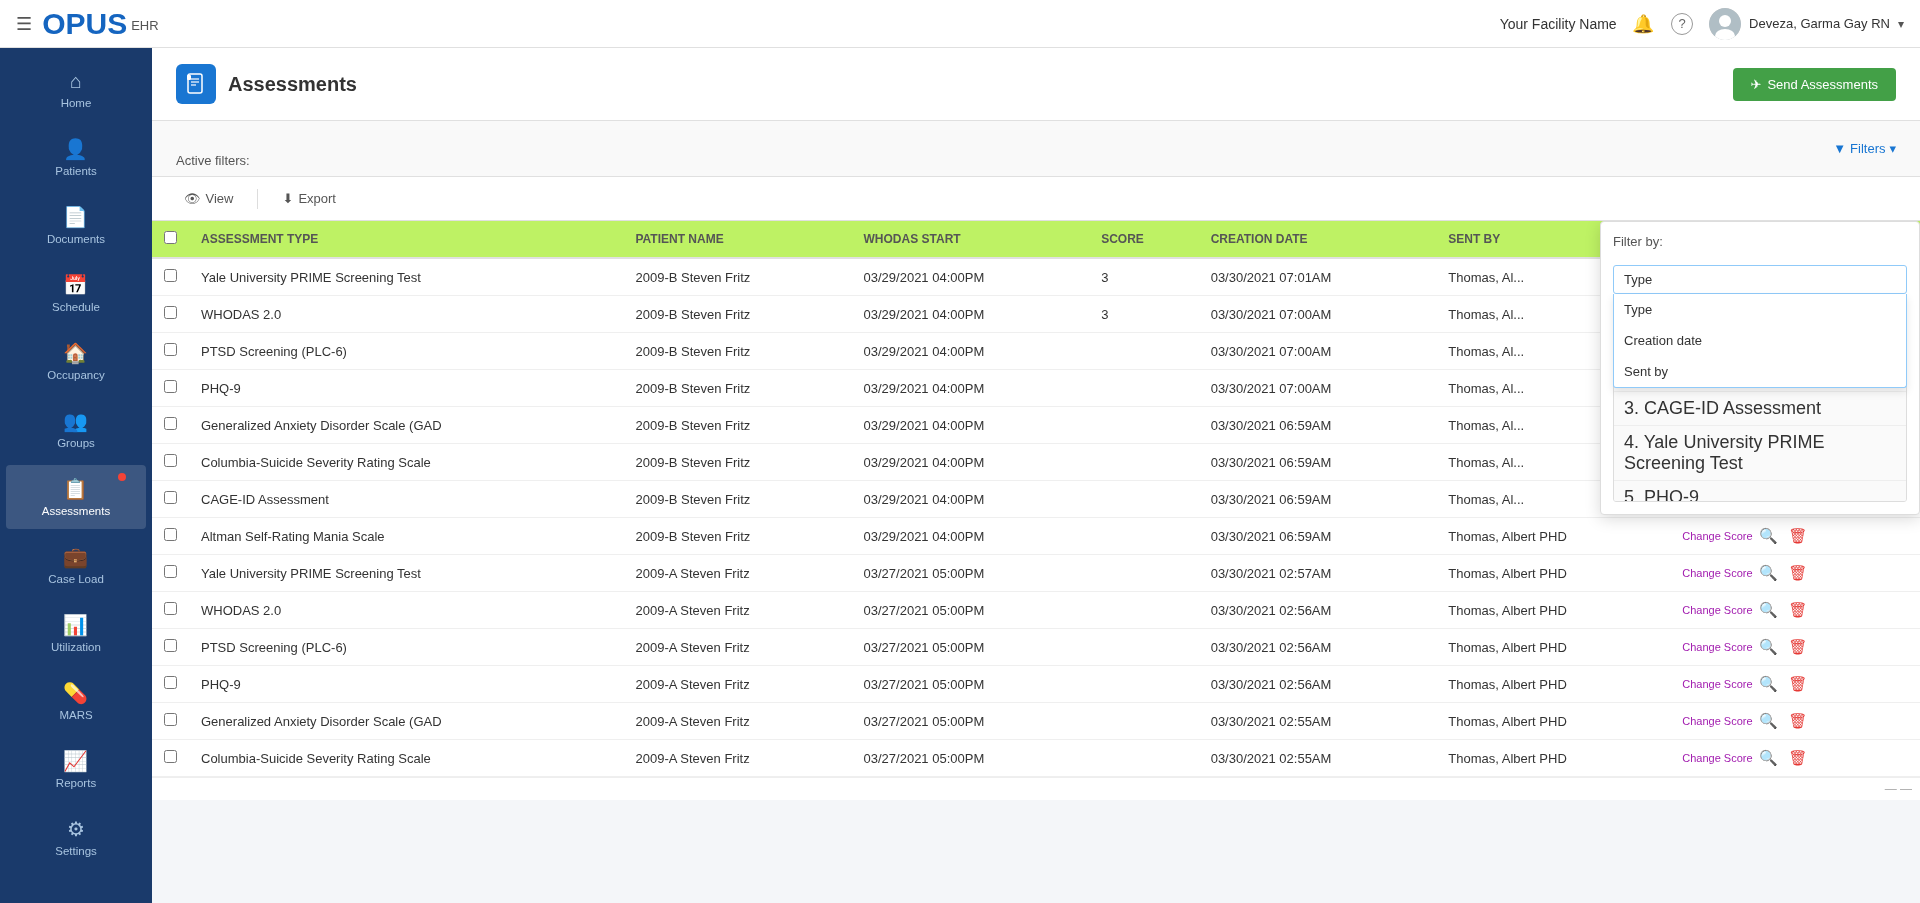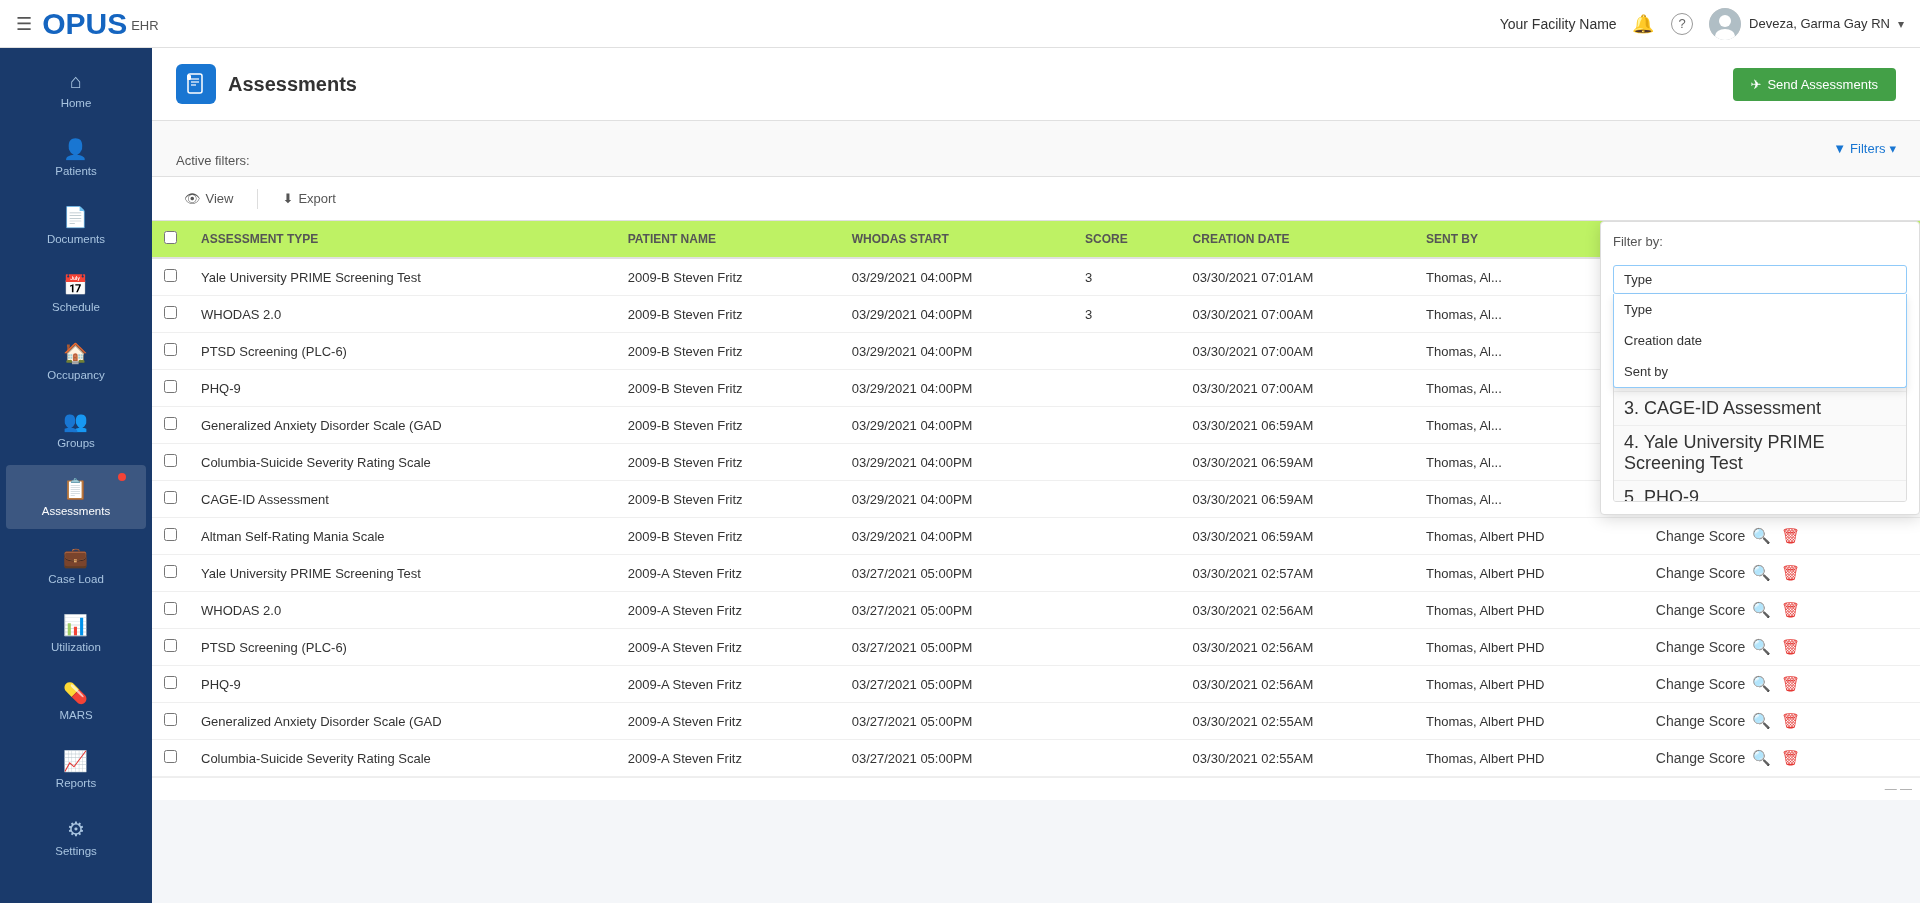--- a/index.html
+++ b/index.html
@@ -170,21 +170,21 @@
       white-space: nowrap;
     }
     th.sortable { cursor: pointer; }
     td {
       padding: 9px 12px;
       border-bottom: 1px solid #efefef;
       color: #333;
       white-space: nowrap;
     }
     .checkbox-cell { width: 36px; }
-    .change-score-link { color: #404040; cursor: pointer; font-size: 14px; }
+    .change-score-link { color: #a21caf; cursor: pointer; font-size: 11px; }
     .action-icon { color: #1976d2; cursor: pointer; font-size: 15px; margin: 0 3px; }
     .action-icon.delete { color: #e53935; }
     .actions-cell { display: flex; align-items: center; gap: 4px; white-space: nowrap; }
 
     
     .filter-overlay {
       position: absolute;
       top: 120px;
       right: 24px;
       background: #fff;

